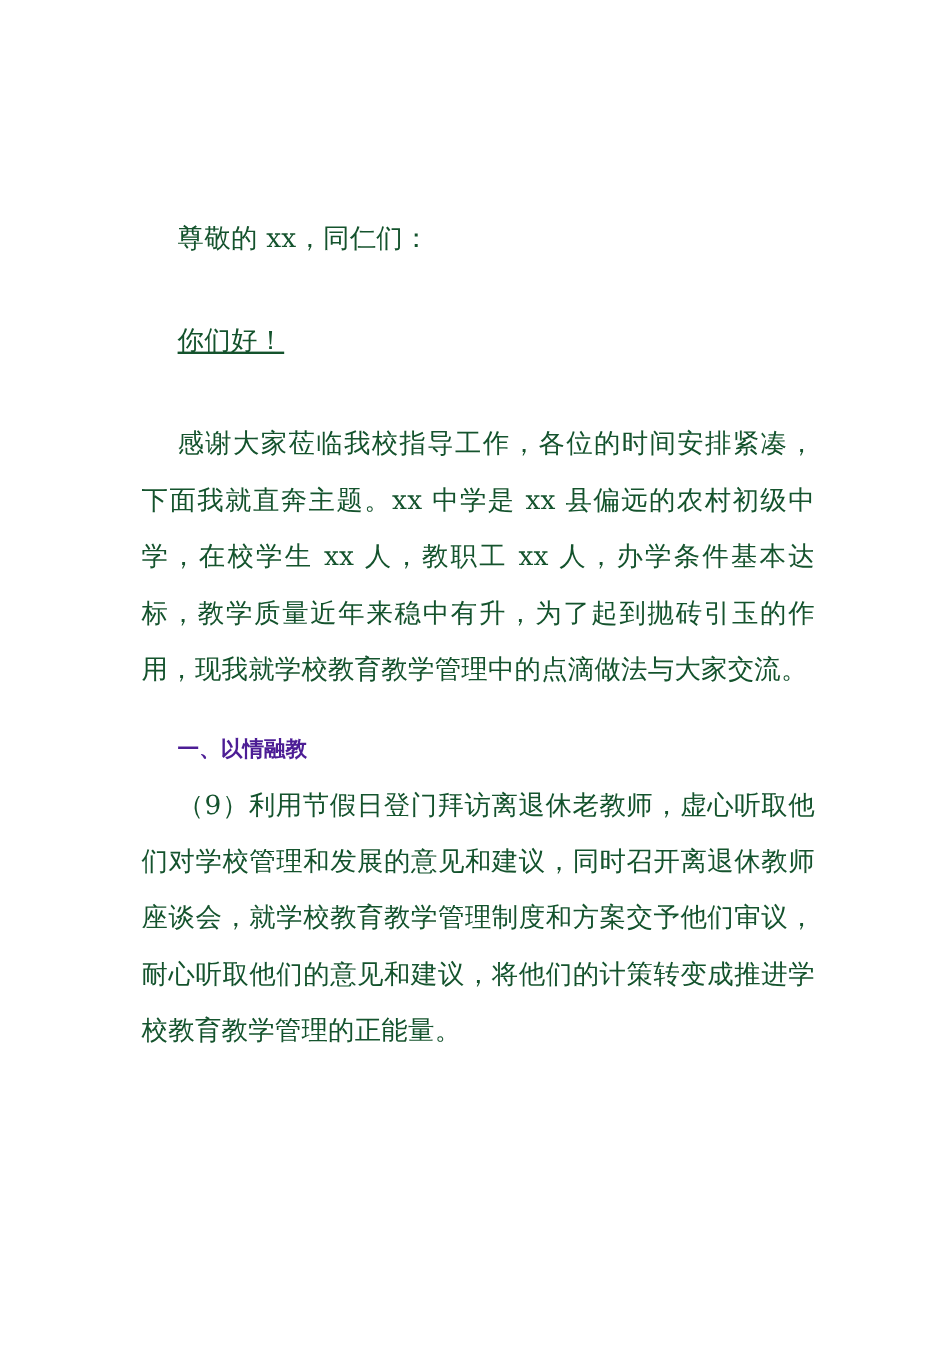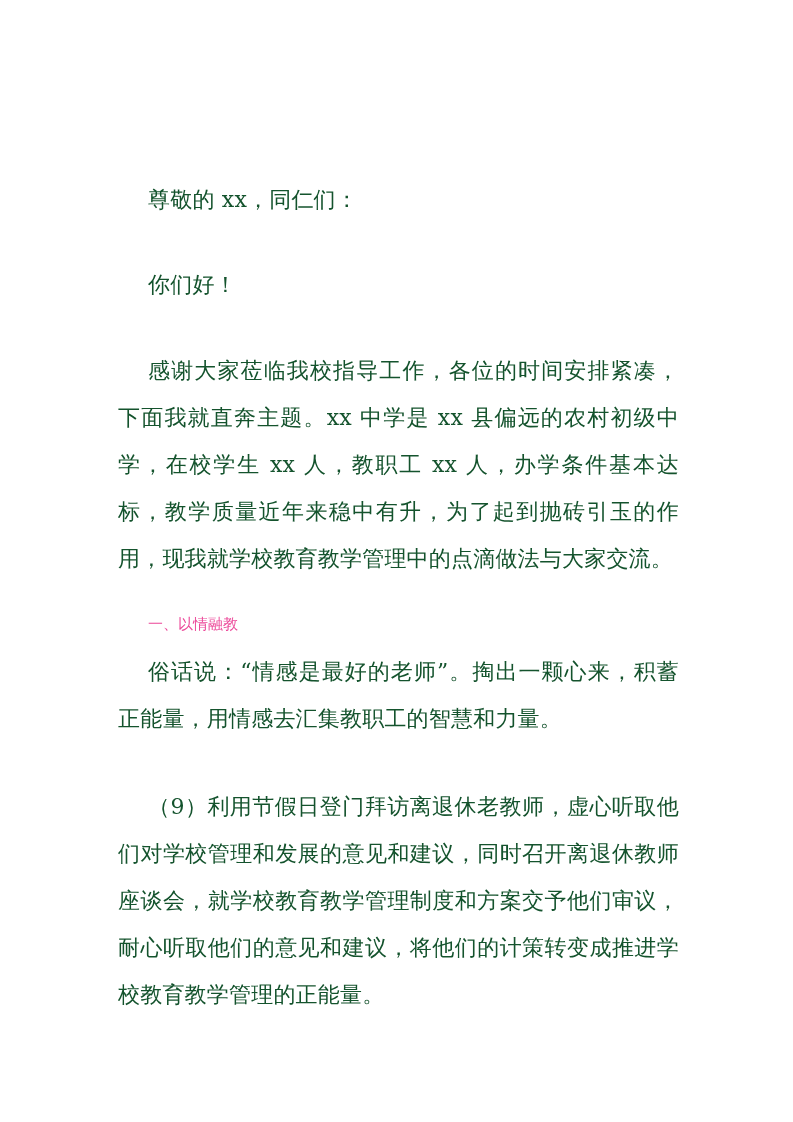--- a/index.html
+++ b/index.html
@@ -37,47 +37,46 @@
     text-justify: inter-ideograph;
     margin: 0;
     color: #14532d;
     word-break: break-all;
   }
   .indent {
     text-indent: 30px;
   }
   
   .gap-greeting   { margin-bottom: 38px; }
-  .gap-hello      { margin-bottom: 39px; }
+  .gap-hello      { margin-bottom: 39px; text-decoration: underline; }
   .gap-intro      { margin-bottom: 19px; }
   .gap-heading    { margin-bottom: 30px; }
   .gap-saying     { margin-bottom: 41px; }
   .gap-item1      { margin-bottom: 23px; }
   .heading {
-    font-size: 15px;
+    font-size: 18px;
     line-height: 47px;
     margin: 0;
     text-indent: 30px;
-    font-weight: normal;
-    color: #ec4899;
+    font-weight: bold;
+    color: #4c1d95;
   }
 </style>
 </head>
 <body>
 
 <div class="page">
   <div class="doc-body">
 
     <p class="para indent gap-greeting">尊敬的 xx，同仁们：</p>
 
     <p class="para indent gap-hello">你们好！</p>
 
     <p class="para indent gap-intro">感谢大家莅临我校指导工作，各位的时间安排紧凑，下面我就直奔主题。xx 中学是 xx 县偏远的农村初级中学，在校学生 xx 人，教职工 xx 人，办学条件基本达标，教学质量近年来稳中有升，为了起到抛砖引玉的作用，现我就学校教育教学管理中的点滴做法与大家交流。</p>
 
     <p class="heading gap-heading">一、以情融教</p>
 
-    <p class="para indent gap-saying">俗话说：“情感是最好的老师”。掏出一颗心来，积蓄正能量，用情感去汇集教职工的智慧和力量。</p>
 
     <p class="para indent gap-item1">（9）利用节假日登门拜访离退休老教师，虚心听取他们对学校管理和发展的意见和建议，同时召开离退休教师座谈会，就学校教育教学管理制度和方案交予他们审议，耐心听取他们的意见和建议，将他们的计策转变成推进学校教育教学管理的正能量。</p>
 
 
   </div>
 </div>
 
 </body></html>

